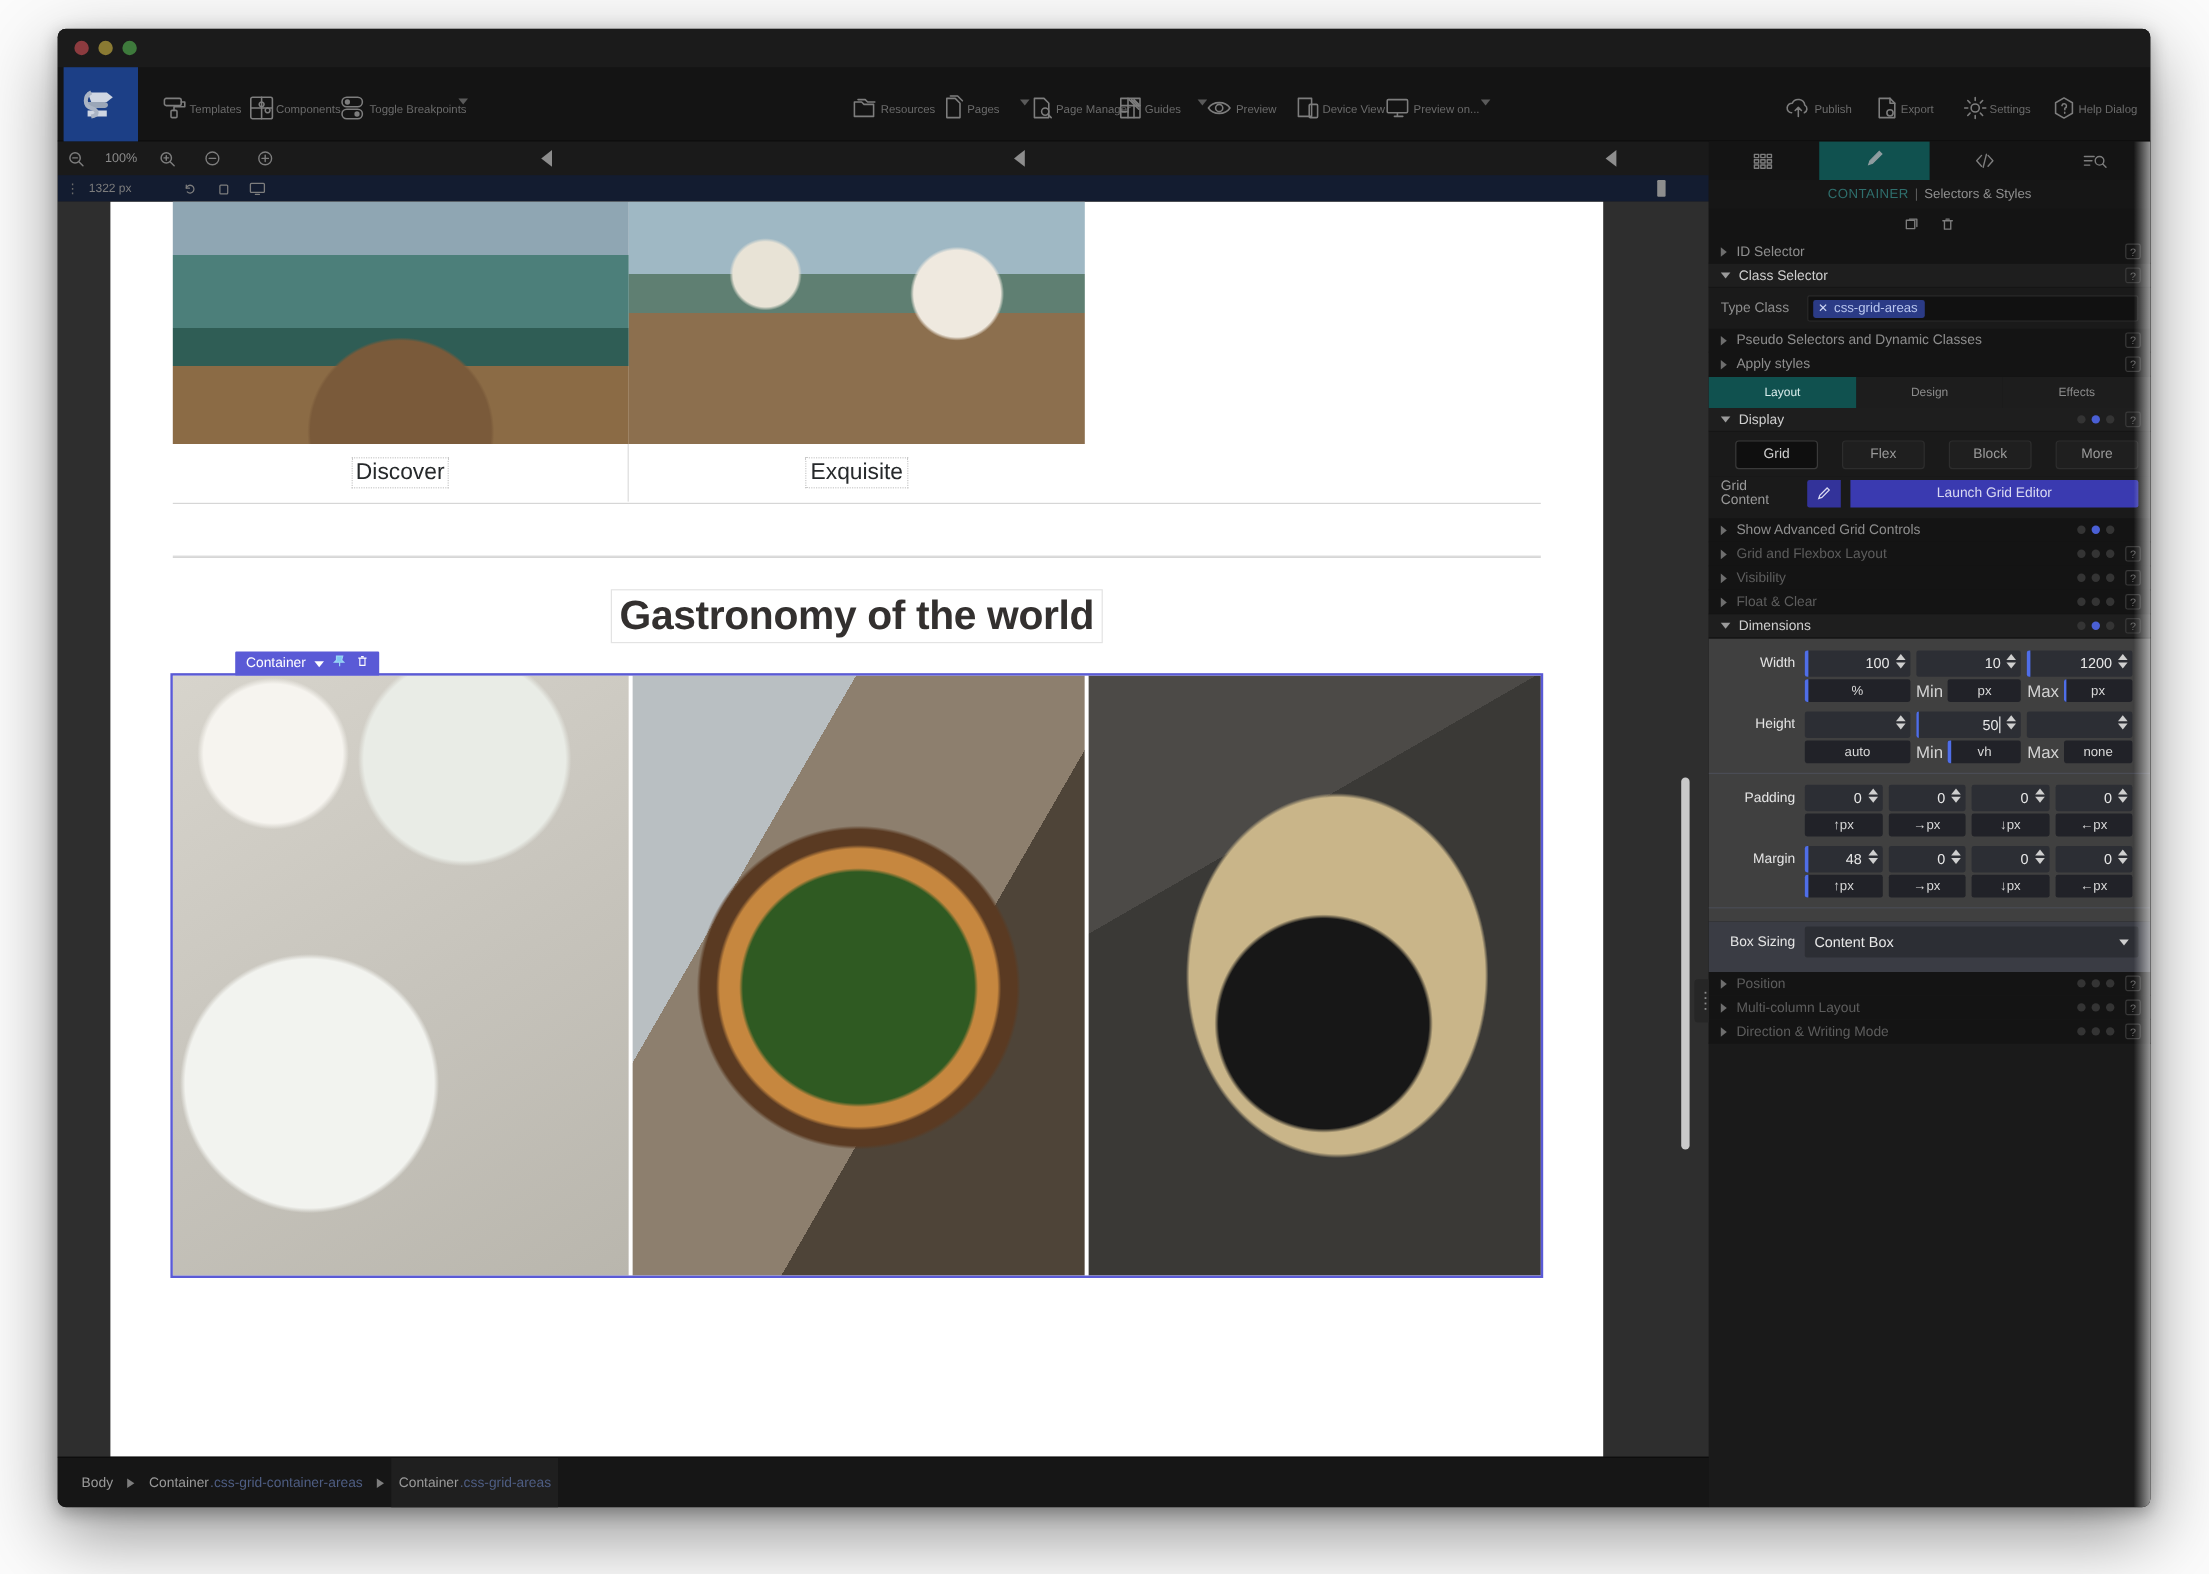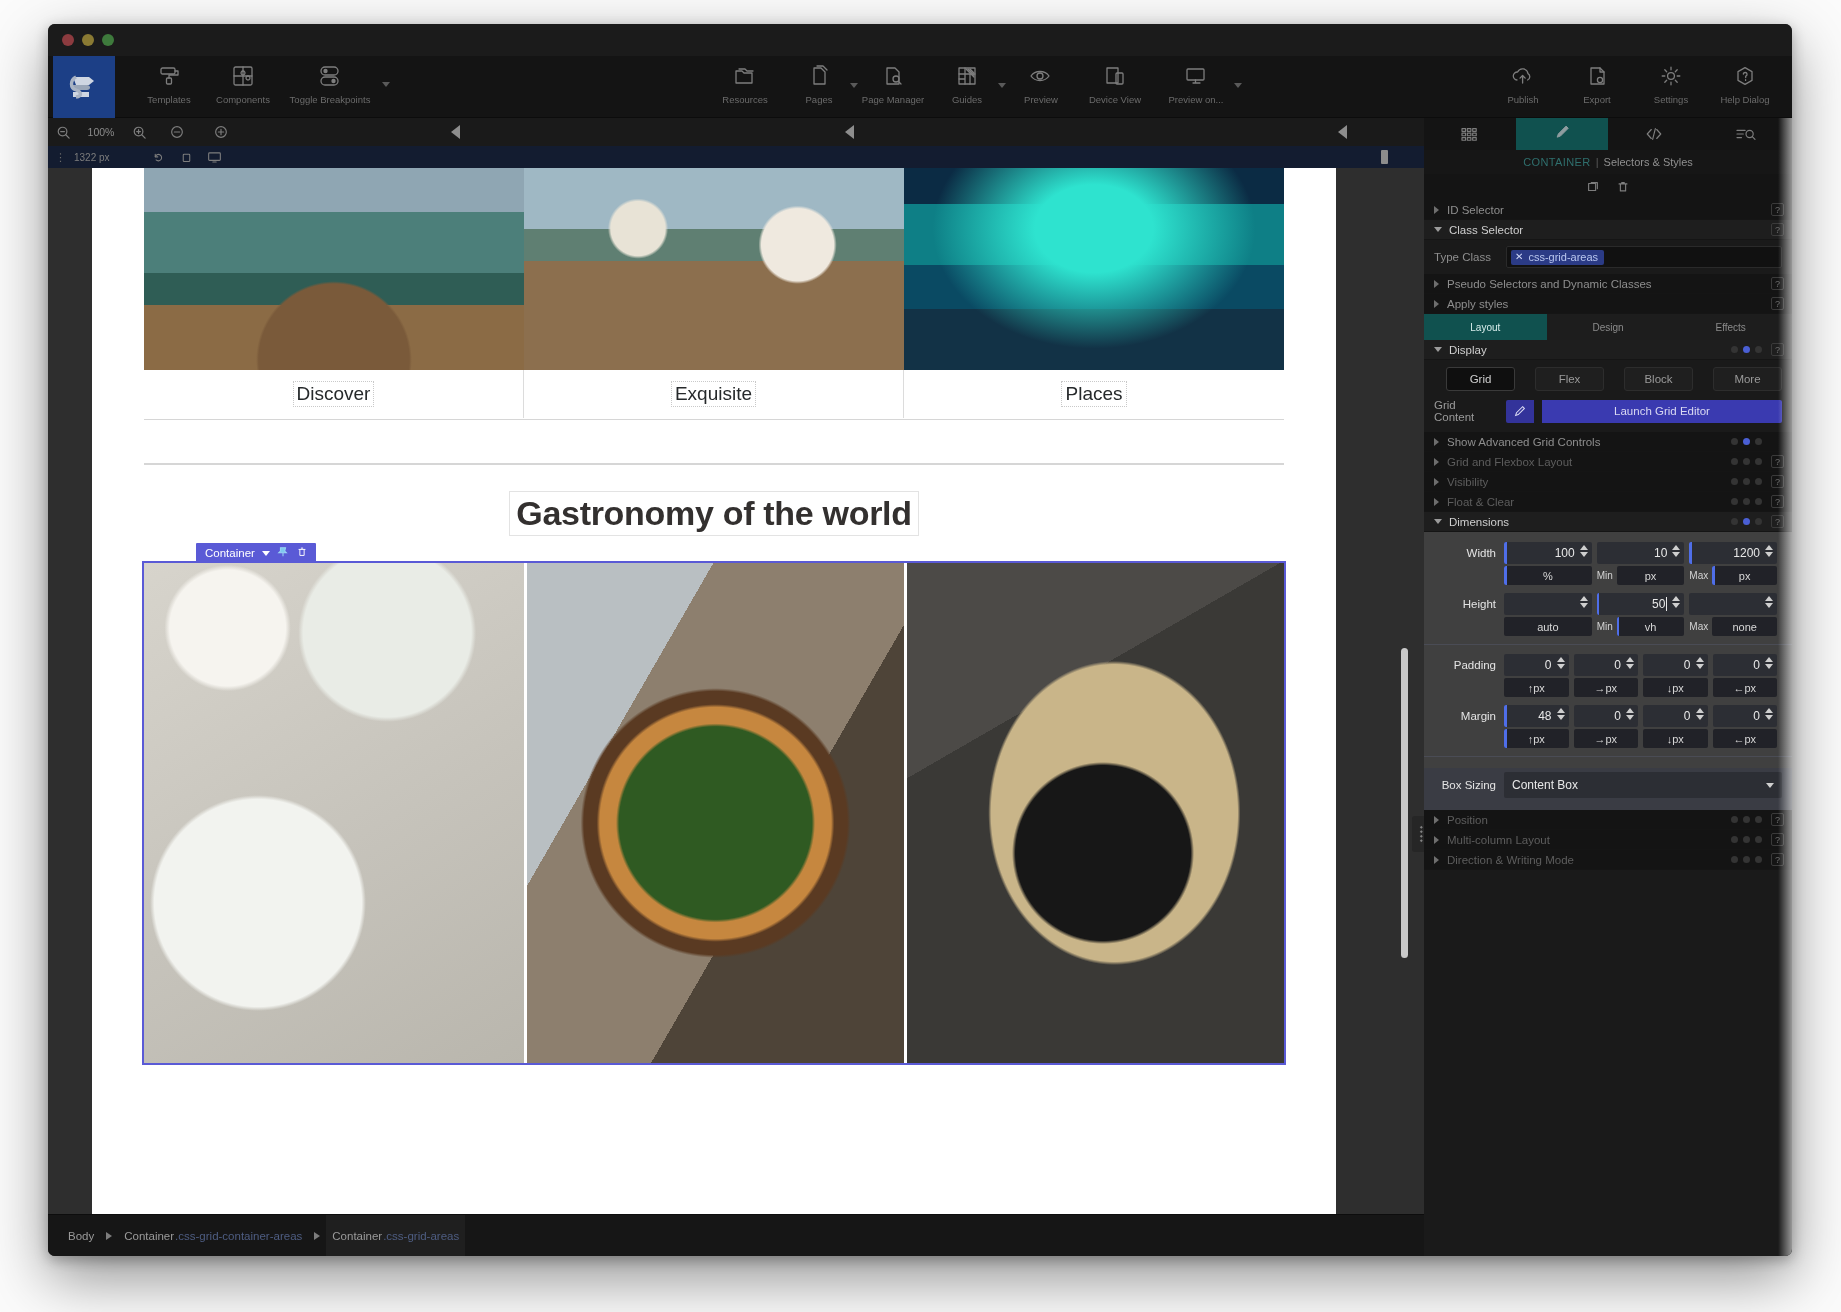--- a/index.html
+++ b/index.html
@@ -35,21 +35,21 @@
     position:absolute; left:0; top:32px; width:100%; height:62px;
     background:#141414; border-bottom:1px solid #0c0c0c;
   }
   #logo-tile{
     position:absolute; left:5px; top:0px; width:62px; height:62px;
     background:#1c3f86; display:flex; align-items:center; justify-content:center;
   }
   .tb-group{ position:absolute; top:0; height:62px; display:flex; align-items:flex-start; }
   .tb-item{
     position:relative; width:74px; height:62px;
-    display:flex; flex-direction:column; align-items:center; justify-content:flex-start;
+    display:flex; flex-direction:row; align-items:center; justify-content:flex-start;
     padding-top:5px; cursor:default;
   }
   .tb-ico{ height:30px; display:flex; align-items:center; justify-content:center; }
   .tb-lbl{ font-size:9.5px; color:#6b6b6b; margin-top:3px; white-space:nowrap; }
   .caret{
     width:0;height:0;border-left:4px solid transparent;border-right:4px solid transparent;
     border-top:5px solid #5a5a5a; position:absolute; right:-2px; top:27px;
   }
   .caret.std{ position:static; margin:26px 0 0 2px; }
   svg.i{ display:block; }
@@ -247,21 +247,21 @@
   .spin .arrows{
     position:absolute; right:4px; top:3px; display:flex; flex-direction:column; gap:2px;
   }
   .spin .up,.spin .dn{ width:0;height:0;border-left:4px solid transparent;border-right:4px solid transparent; }
   .spin .up{ border-bottom:5px solid #cfcfcf; }
   .spin .dn{ border-top:5px solid #cfcfcf; }
   .caret-txt{ border-right:1.5px solid #e8e8e8; padding-right:1px; }
   .unit-row{ display:flex; align-items:center; padding:0 10px; margin-bottom:8px; }
   .unit-row .pad{ width:62px; margin-right:8px; }
   .ucell{ flex:1; display:flex; align-items:center; margin-right:5px; gap:4px; }
-  .ulabel{ font-size:10px; color:#d3d3d3; }
+  .ulabel{ font-size:14px; color:#d3d3d3; }
   .ubtn{
     position:relative; flex:1; height:19px; background:#212228; border-radius:2px;
     display:flex; align-items:center; justify-content:center;
     color:#d8d8d8; font-size:11px; cursor:pointer;
   }
   .ubtn.bar::before{
     content:""; position:absolute; left:0; top:0; width:2.5px; height:100%;
     background:#4f6ee8; border-radius:2px 0 0 2px;
   }
   .dim-div{ height:1px; background:#4a4c55; margin:6px 0 9px 0; }
@@ -520,28 +520,20 @@
             <span>Discover</span>
           </div>
         </div>
         <div class="cell">
           <div class="img" style="background:
                  radial-gradient(circle at 72% 38%, #efe9df 0 12%, rgba(0,0,0,0) 13%),
                  radial-gradient(circle at 30% 30%, #e8e3d6 0 9%, rgba(0,0,0,0) 10%),
                  linear-gradient(#9fb8c4 0 30%, #5f7f72 30% 46%, #8c6f4e 46% 100%);"></div>
           <div class="cap">
             <span>Exquisite</span>
-          </div>
-        </div>
-        <div class="cell">
-          <div class="img" style="background:
-                 radial-gradient(ellipse at 50% 30%, #2ee3cf 0 22%, rgba(0,0,0,0) 60%),
-                 linear-gradient(#0b2b44 0 18%, #0e7f86 18% 48%, #0a4a63 48% 70%, #123246 70% 100%);"></div>
-          <div class="cap">
-            <span>Places</span>
           </div>
         </div>
       </div>
 
       <div class="row-sep" style="top:251px; left:52px; width:1140px;"></div>
       <div class="row-sep" style="top:295px; left:52px; width:1140px;"></div>
 
       <div id="section-title-band" style="top:296px;">
         <div id="section-title">Gastronomy of the world</div>
       </div>

